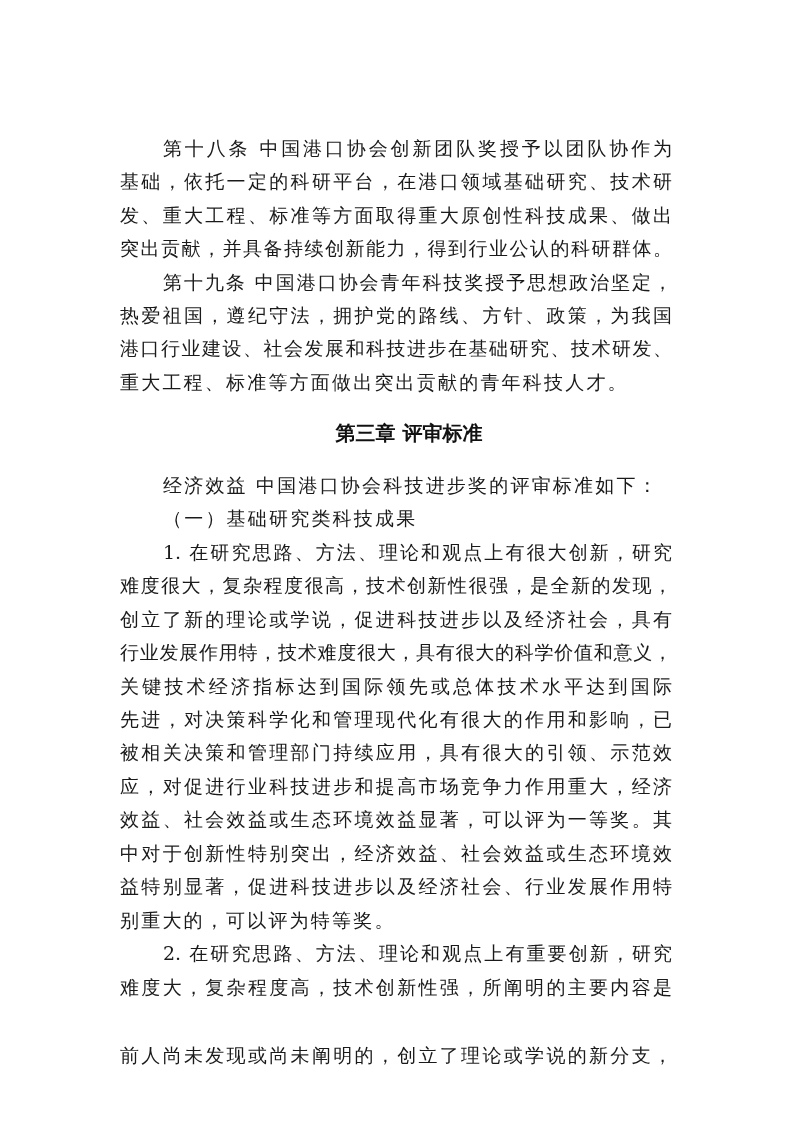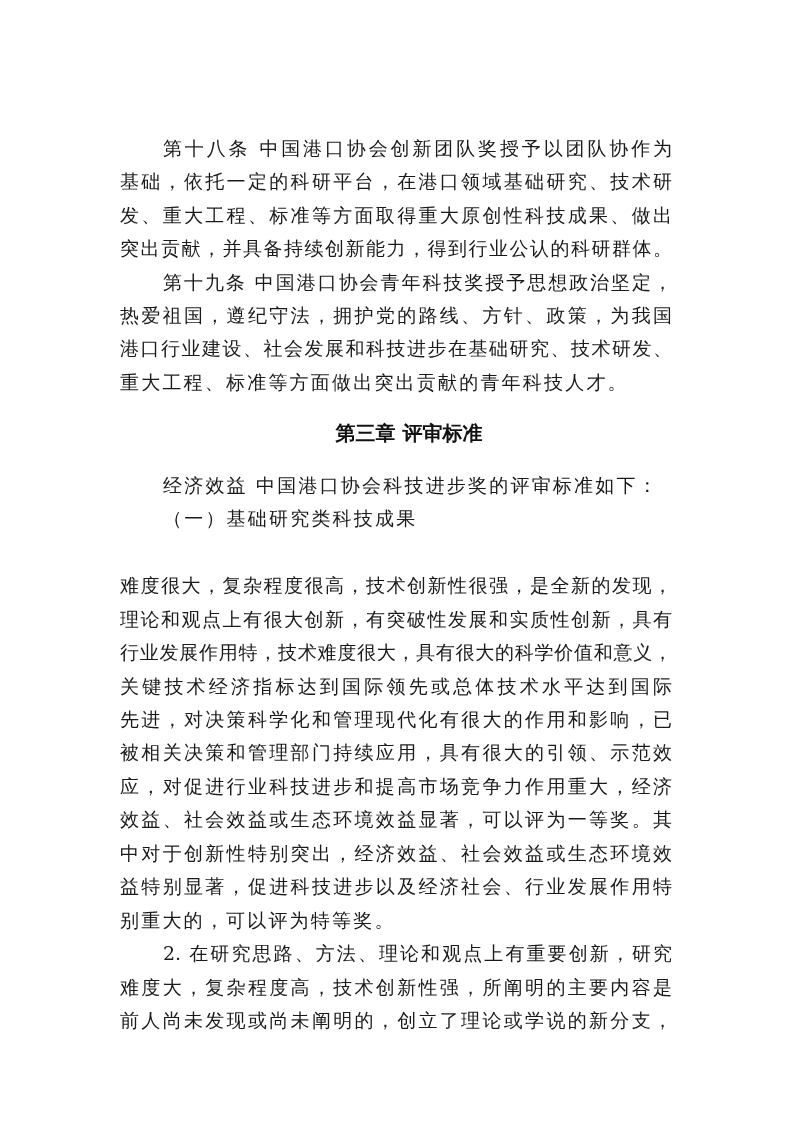--- a/index.html
+++ b/index.html
@@ -48,29 +48,30 @@
   <div class="line" style="top:266px">热爱祖国，遵纪守法，拥护党的路线、方针、政策，为我国</div>
   <div class="line indent" style="top:233px">第十九条 中国港口协会青年科技奖授予思想政治坚定，</div>
   <div class="line" style="top:299px">港口行业建设、社会发展和科技进步在基础研究、技术研发、</div>
   <div class="line last" style="top:333px">重大工程、标准等方面做出突出贡献的青年科技人才。</div>
 
   <div class="heading">第三章 评审标准</div>
 
   <div class="line indent last" style="top:436px">经济效益 中国港口协会科技进步奖的评审标准如下：</div>
   <div class="line indent last" style="top:469px">（一）基础研究类科技成果</div>
 
+  <div class="line indent" style="top:503px">1. 在研究思路、方法、理论和观点上有很大创新，研究</div>
   <div class="line" style="top:536px">难度很大，复杂程度很高，技术创新性很强，是全新的发现，</div>
-  <div class="line" style="top:570px">理论和观点上有很大创新，有突破性发展和实质性创新，具有</div>
+  <div class="line" style="top:570px">创立了新的理论或学说，促进科技进步以及经济社会，具有</div>
   <div class="line" style="top:603px">行业发展作用特，技术难度很大，具有很大的科学价值和意义，</div>
   <div class="line" style="top:637px">关键技术经济指标达到国际领先或总体技术水平达到国际</div>
   <div class="line" style="top:670px">先进，对决策科学化和管理现代化有很大的作用和影响，已</div>
   <div class="line" style="top:703px">被相关决策和管理部门持续应用，具有很大的引领、示范效</div>
   <div class="line" style="top:737px">应，对促进行业科技进步和提高市场竞争力作用重大，经济</div>
   <div class="line" style="top:770px">效益、社会效益或生态环境效益显著，可以评为一等奖。其</div>
   <div class="line" style="top:804px">中对于创新性特别突出，经济效益、社会效益或生态环境效</div>
   <div class="line" style="top:837px">益特别显著，促进科技进步以及经济社会、行业发展作用特</div>
   <div class="line last" style="top:871px">别重大的，可以评为特等奖。</div>
 
   <div class="line indent" style="top:904px">2. 在研究思路、方法、理论和观点上有重要创新，研究</div>
   <div class="line" style="top:938px">难度大，复杂程度高，技术创新性强，所阐明的主要内容是</div>
-  <div class="line" style="top:971px">前人尚未发现或尚未阐明的，创立了理论或学说的新分支，</div>
+  <div class="line" style="top:1006px">前人尚未发现或尚未阐明的，创立了理论或学说的新分支，</div>
 
 </div>
 
 </body></html>

